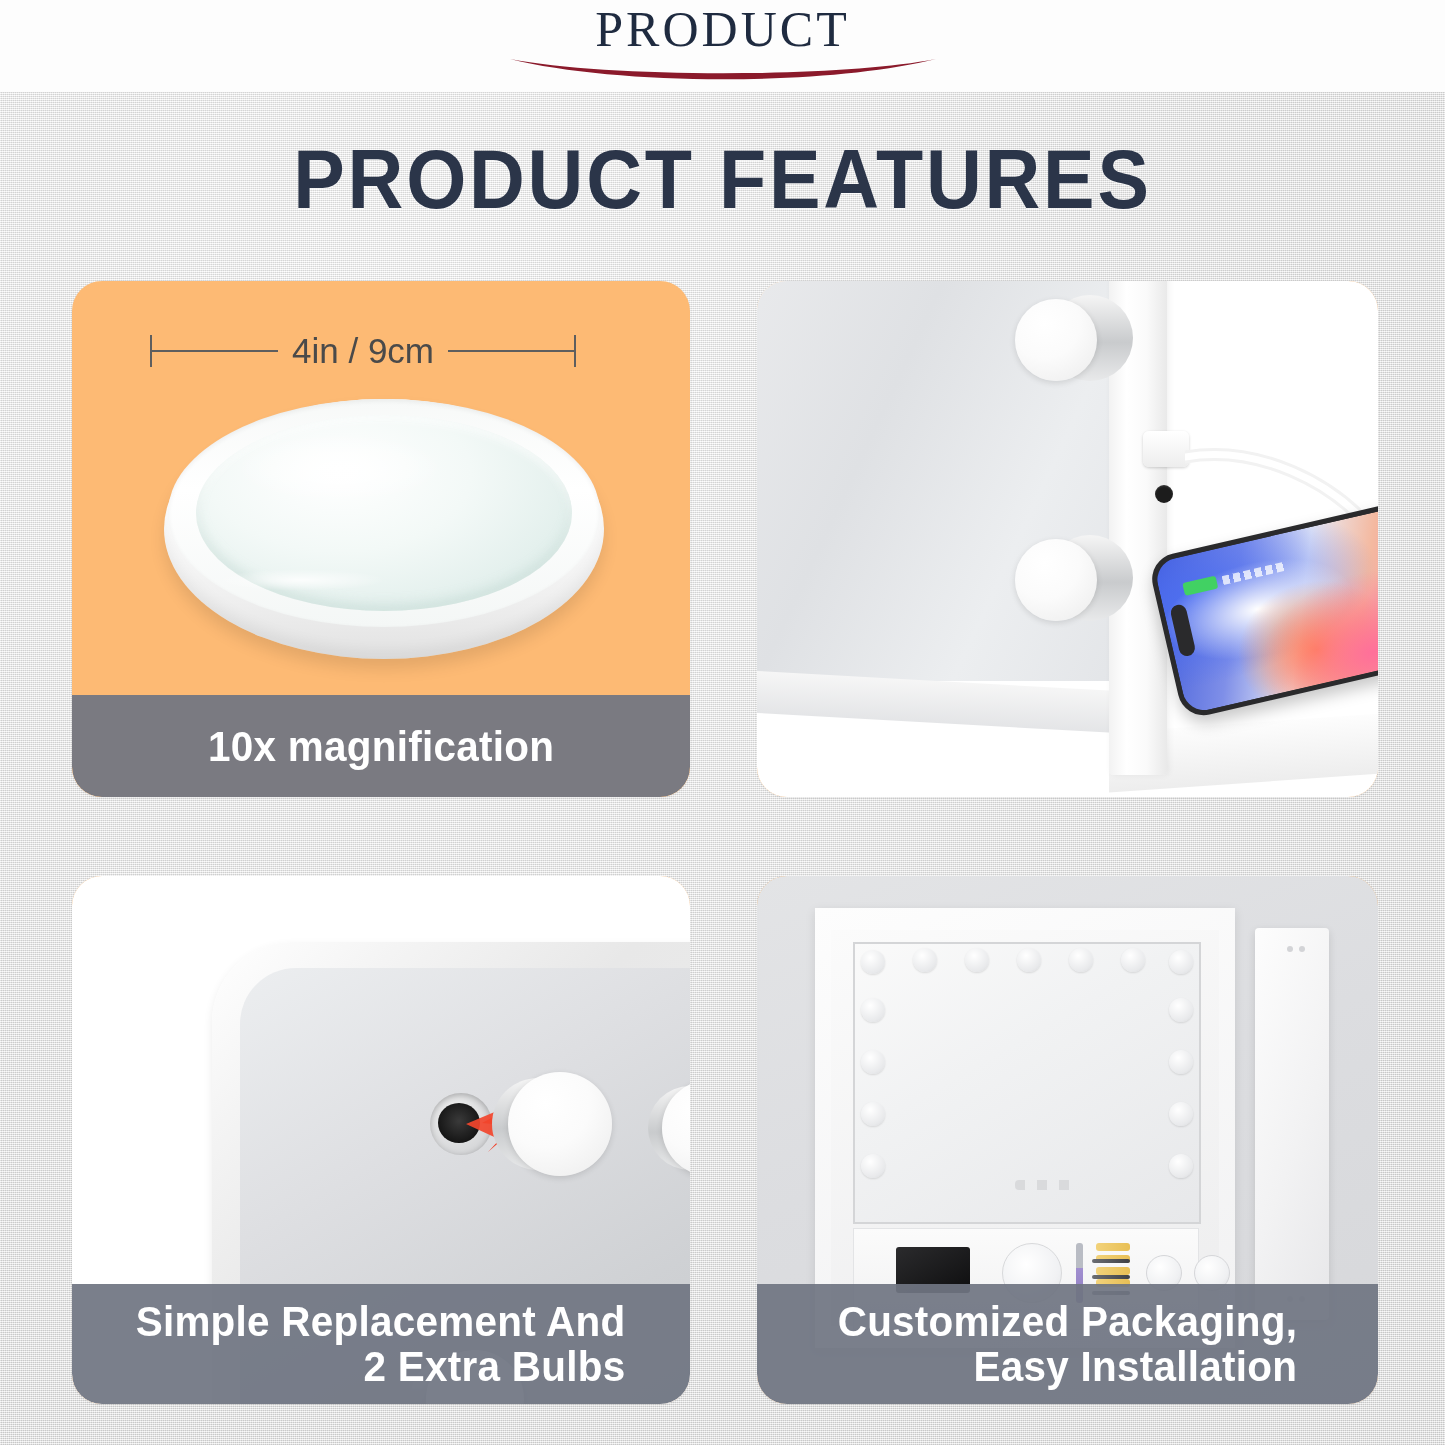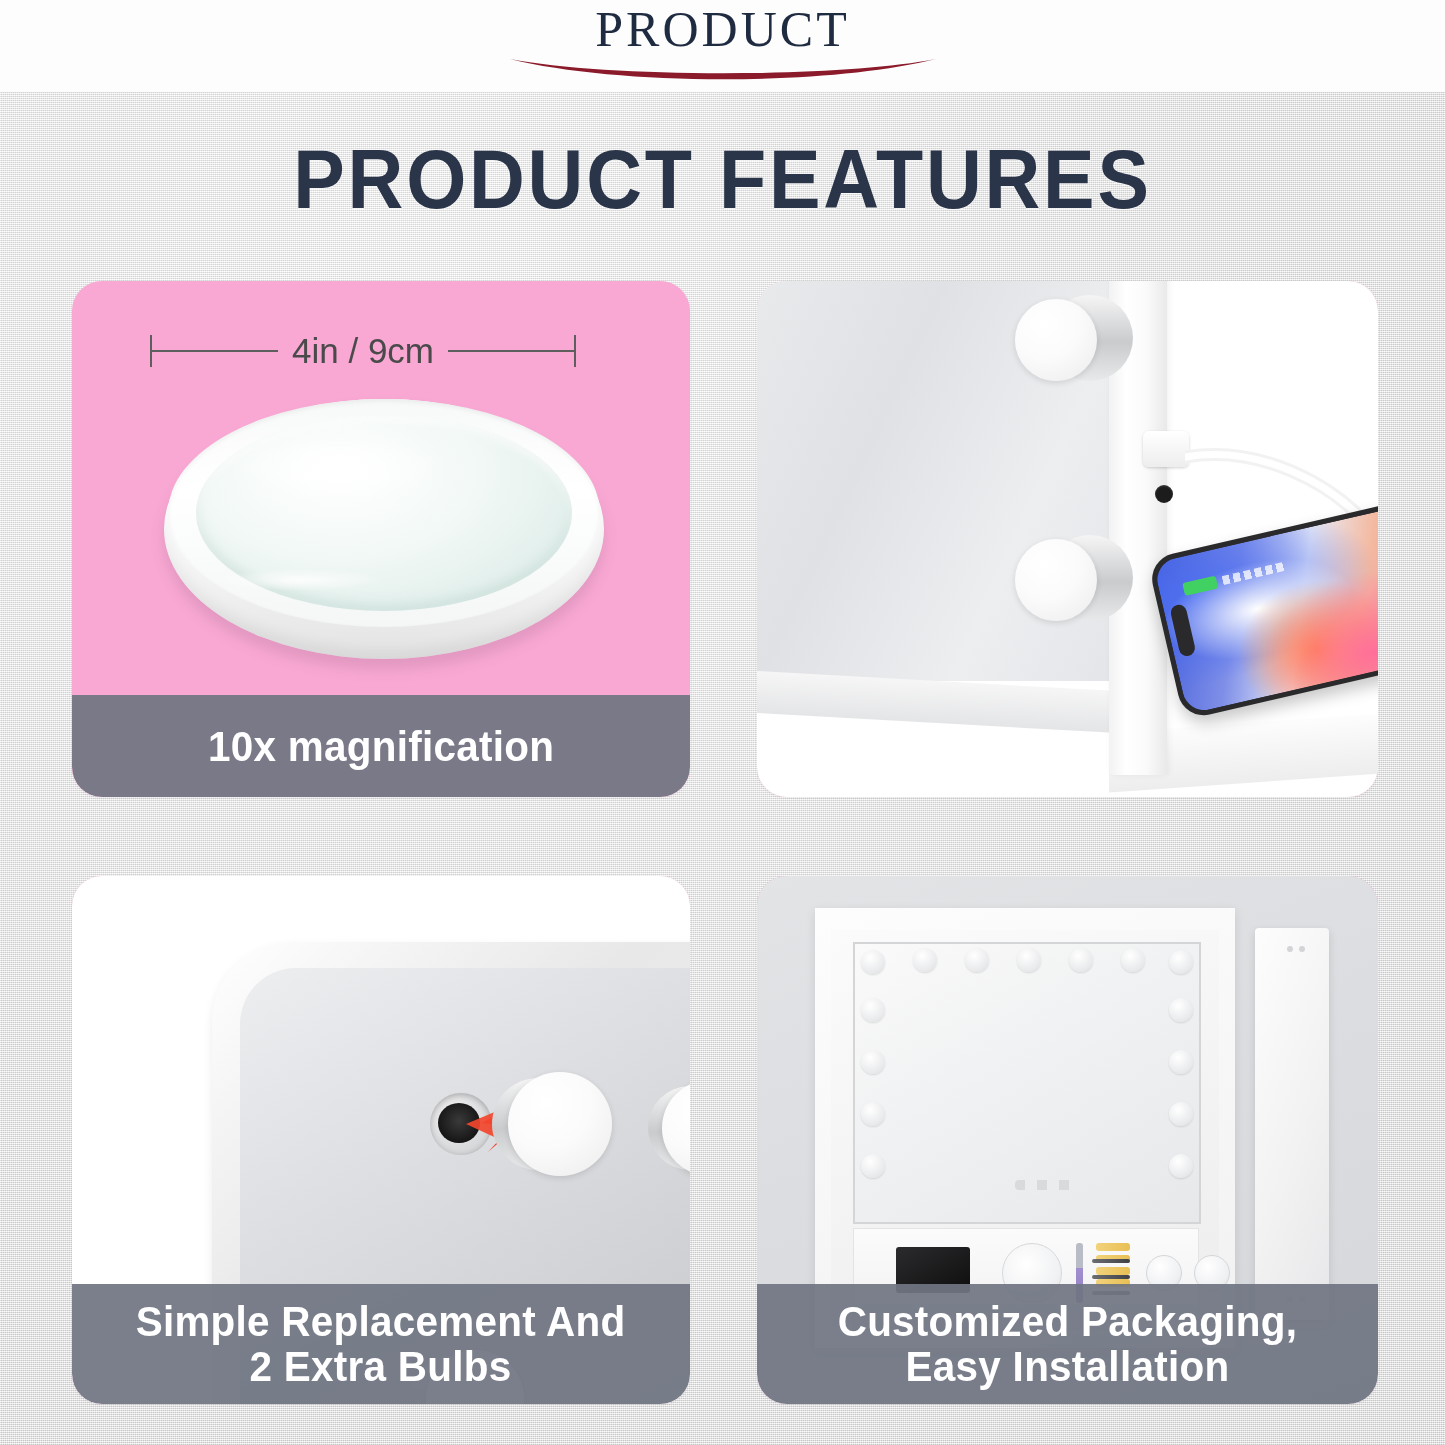--- a/index.html
+++ b/index.html
@@ -51,36 +51,36 @@
     transform:scaleX(.92);
     line-height:1;
     text-shadow:0 1px 0 rgba(255,255,255,.6);
   }
 
   
   .card{
     position:absolute;
     border-radius:30px;
     overflow:hidden;
-    background:#f9a8d4;
+    background:#fdba74;
     box-shadow:0 1px 3px rgba(0,0,0,.06);
   }
   #card-1{left:72px;top:281px;width:618px;height:516px;}
   #card-2{left:757px;top:281px;width:621px;height:516px;}
   #card-3{left:72px;top:876px;width:618px;height:528px;}
   #card-4{left:757px;top:876px;width:621px;height:528px;}
 
   .card-media{position:absolute;left:0;right:0;top:0;bottom:0;}
 
   .caption{
     position:absolute;left:0;right:0;bottom:0;
     background:rgba(112,117,130,.93);
     color:#ffffff;
     display:flex;align-items:center;justify-content:center;
-    text-align:center;
+    text-align:right;
     font-weight:bold;
     font-size:43px;
     letter-spacing:.3px;
     transform-origin:center;
     border-bottom-left-radius:30px;border-bottom-right-radius:30px;
     line-height:1.04;
     padding:0 10px;
     box-sizing:border-box;
   }
   .caption span{display:block;transform:scaleX(.94);}

